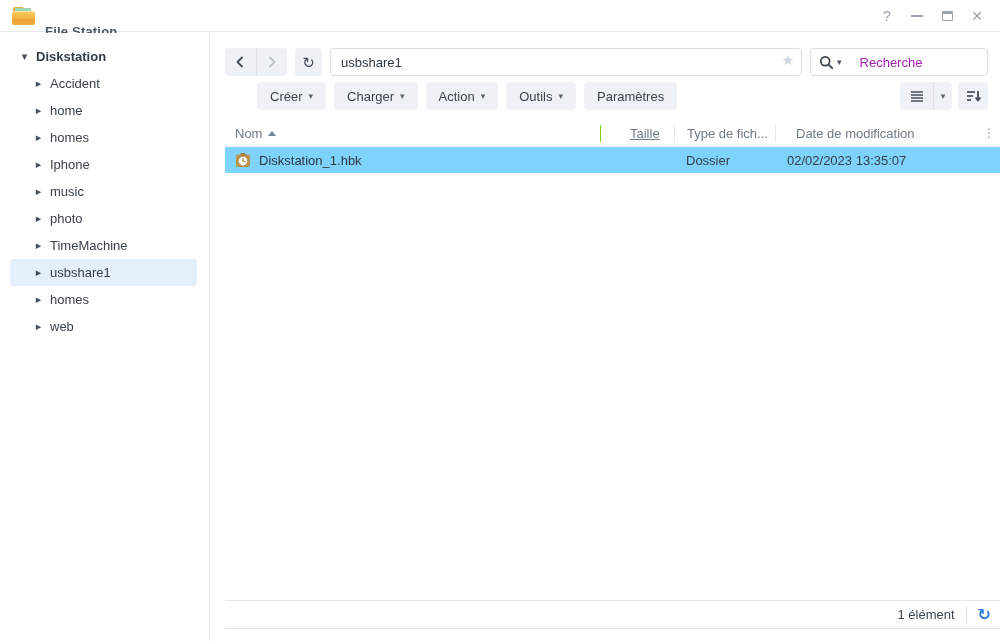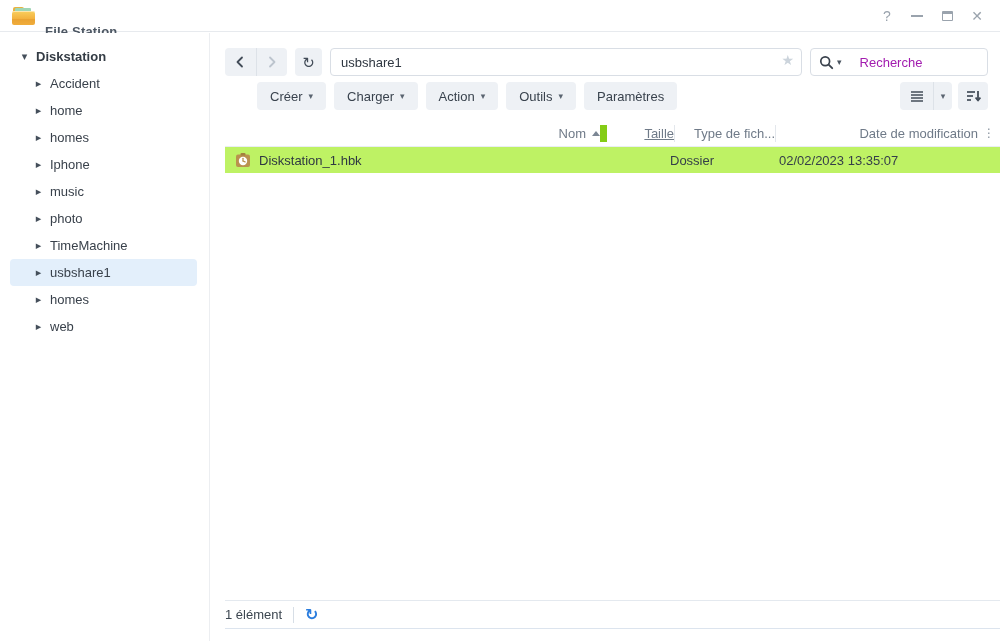--- a/index.html
+++ b/index.html
@@ -45,37 +45,37 @@
   
   .toolrow{ display:flex; align-items:center; gap:8px; height:28px; margin:6px 12px 0 0;padding-left:32px; }
   .tbtn{ height:28px; background:#eef1f5; border-radius:4px; padding:0 13px; display:flex; align-items:center; gap:6px; color:#39424d; cursor:pointer; }
   .tbtn .dd{ font-size:9px; color:#5a6470; }
   .tool-right{ margin-left:auto; display:flex; gap:6px; }
   .split-btn{ display:flex; width:52px; height:28px; background:#eef1f5; border-radius:4px; overflow:hidden; }
   .split-main{ flex:1; display:flex; align-items:center; justify-content:center; border-right:1px solid #dde2e8; cursor:pointer; }
   .split-dd{ width:18px; display:flex; align-items:center; justify-content:center; font-size:9px; color:#5a6470; cursor:pointer; }
   
   .thead{ display:flex; align-items:center; height:27px; margin-top:10px; border-bottom:1px solid #eaeef2; color:#6f7a88; }
-  .th{ display:flex; align-items:center; height:17px; cursor:pointer;justify-content:flex-end; }
+  .th{ display:flex; align-items:center; height:17px; cursor:pointer; }
   .th-name{ flex:1; padding-left:10px; }
-  .th-size{ width:74px; border-left:7px solid #84cc16; padding-left:12px;text-decoration:underline; }
-  .th-type{ width:101px; border-left:1px solid #e3e7ec; padding-left:0; }
+  .th-size{ width:74px; border-left:1px solid #84cc16; padding-left:29px;text-decoration:underline; }
+  .th-type{ width:101px; border-left:1px solid #e3e7ec; padding-left:12px; }
   .th-date{ width:203px; border-left:1px solid #e3e7ec; padding-left:20px; }
   .th-opts{ width:22px; justify-content:center; color:#8a94a0; font-size:12px; cursor:pointer; }
   .sort-up{ width:0; height:0; border-left:4px solid transparent; border-right:4px solid transparent; border-bottom:5px solid #7b8694; margin-left:6px; }
-  .trow{ display:flex; align-items:center; height:26px; background:#bef264; cursor:pointer;gap:8px; }
+  .trow{ display:flex; align-items:center; height:26px; background:#7dd3fc; cursor:pointer; }
   .td-name{ flex:1; padding-left:10px; display:flex; align-items:center; gap:8px; color:#2f3842; }
   .td-size{ width:74px; }
   .td-type{ width:101px; padding-left:12px; color:#353e49; }
   .td-date{ width:203px; padding-left:12px; color:#353e49; }
   .td-opts{ width:22px; }
   .hbk-icon{ width:16px; height:16px; flex:0 0 16px; }
   
   .statusbar{ position:absolute; left:14px; right:0; bottom:12px; height:29px; border-top:1px solid #e4e9ef; border-bottom:1px solid #dce4ee;
-    display:flex; align-items:center; justify-content:flex-start; gap:11px; padding-right:9px; color:#3c4650; }
+    display:flex; align-items:center; justify-content:flex-end; gap:11px; padding-right:9px; color:#3c4650; }
   .vdiv{ width:1px; height:16px; background:#d7dee6; }
   .refresh-blue{ color:#2b7dde; font-size:16px; font-weight:bold; line-height:1; cursor:pointer; }
   svg{ display:block; }
 </style>
 </head>
 <body>
 
 <div class="titlebar">
   <div class="app-icon">
     <span class="tab"></span>

